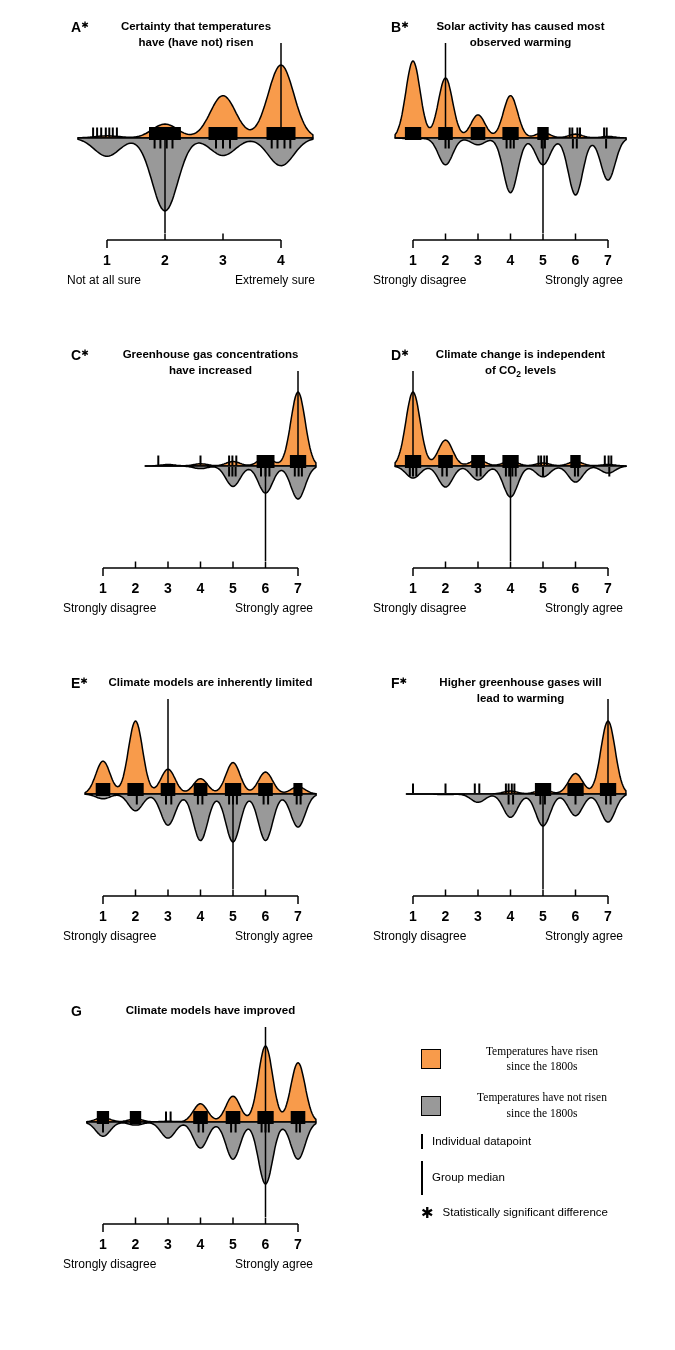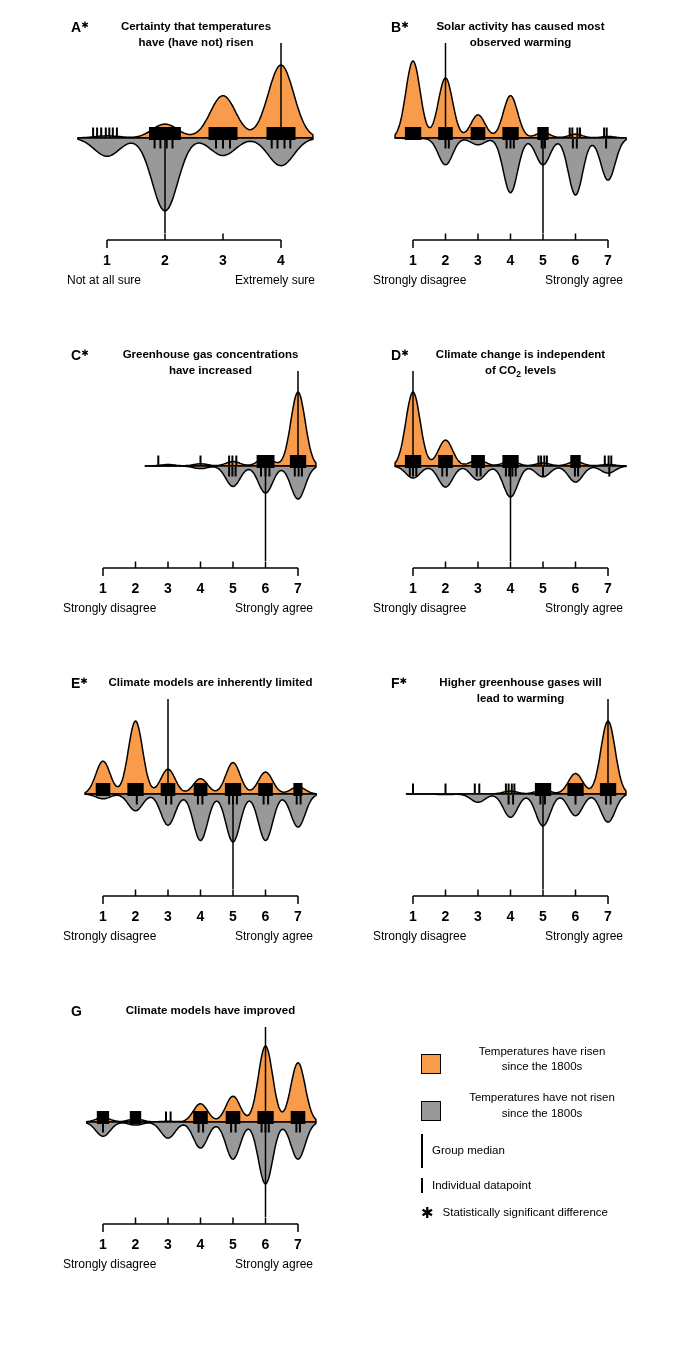--- a/index.html
+++ b/index.html
@@ -2,21 +2,21 @@
 <html><head>
 <meta charset="utf-8">
 <style>
   html,body{margin:0;padding:0;background:#ffffff;}
   body{font-family:"Liberation Sans","DejaVu Sans",sans-serif;color:#000;}
   #figure{position:relative;width:675px;height:1350px;background:#fff;overflow:hidden;}
   .panel{position:absolute;width:308px;height:310px;}
   .panel svg{display:block;}
   #legend{position:absolute;left:403px;top:1044px;width:268px;display:flex;flex-direction:column;}
   .legend-row{display:flex;align-items:center;}
-  .legend-row.two-line{align-items:flex-end;}
+  .legend-row.two-line{align-items:center;font-family:Liberation Serif, serif;}
   .sym-col{flex:0 0 auto;margin-left:18px;display:flex;justify-content:center;align-items:center;}
   .swatch{width:20px;height:20px;border:1.6px solid #000;box-sizing:border-box;}
   .vline-long{width:2px;height:34px;background:#000;}
   .vline-short{width:2px;height:15px;background:#000;}
   .star-glyph{font-size:15px;font-weight:bold;line-height:1;}
   .legend-text{font-size:11.5px;line-height:1.32;}
   .legend-text.centered{flex:1;text-align:center;margin-right:28px;}
   .legend-text.inline{margin-left:9px;}
 </style>
 </head>
@@ -401,32 +401,32 @@
           <div class="swatch" style="background: rgb(248, 155, 75);"></div>
         </div>
         <div class="legend-text centered">Temperatures have risen<br>since the 1800s</div>
       </div>
       <div class="legend-row two-line" style="margin-bottom: 13px;">
         <div class="sym-col">
           <div class="swatch" style="background: rgb(153, 153, 153);"></div>
         </div>
         <div class="legend-text centered">Temperatures have not risen<br>since the 1800s</div>
       </div>
+      <div class="legend-row" style="margin-bottom: 12px;">
+        <div class="sym-col">
+          <div class="vline-short"></div>
+        </div>
+        <div class="legend-text inline">Individual datapoint</div>
+      </div>
       <div class="legend-row" style="margin-bottom: 10px;">
         <div class="sym-col">
           <div class="vline-long"></div>
         </div>
         <div class="legend-text inline">Group median</div>
       </div>
-      <div class="legend-row" style="margin-bottom: 12px;">
-        <div class="sym-col">
-          <div class="vline-short"></div>
-        </div>
-        <div class="legend-text inline">Individual datapoint</div>
-      </div>
       <div class="legend-row" style="margin-bottom: 0px;">
         <div class="sym-col">
           <span class="star-glyph">✱</span>
         </div>
         <div class="legend-text inline">Statistically significant difference</div>
       </div>
     </div>
 </div>
 
 </body></html>

